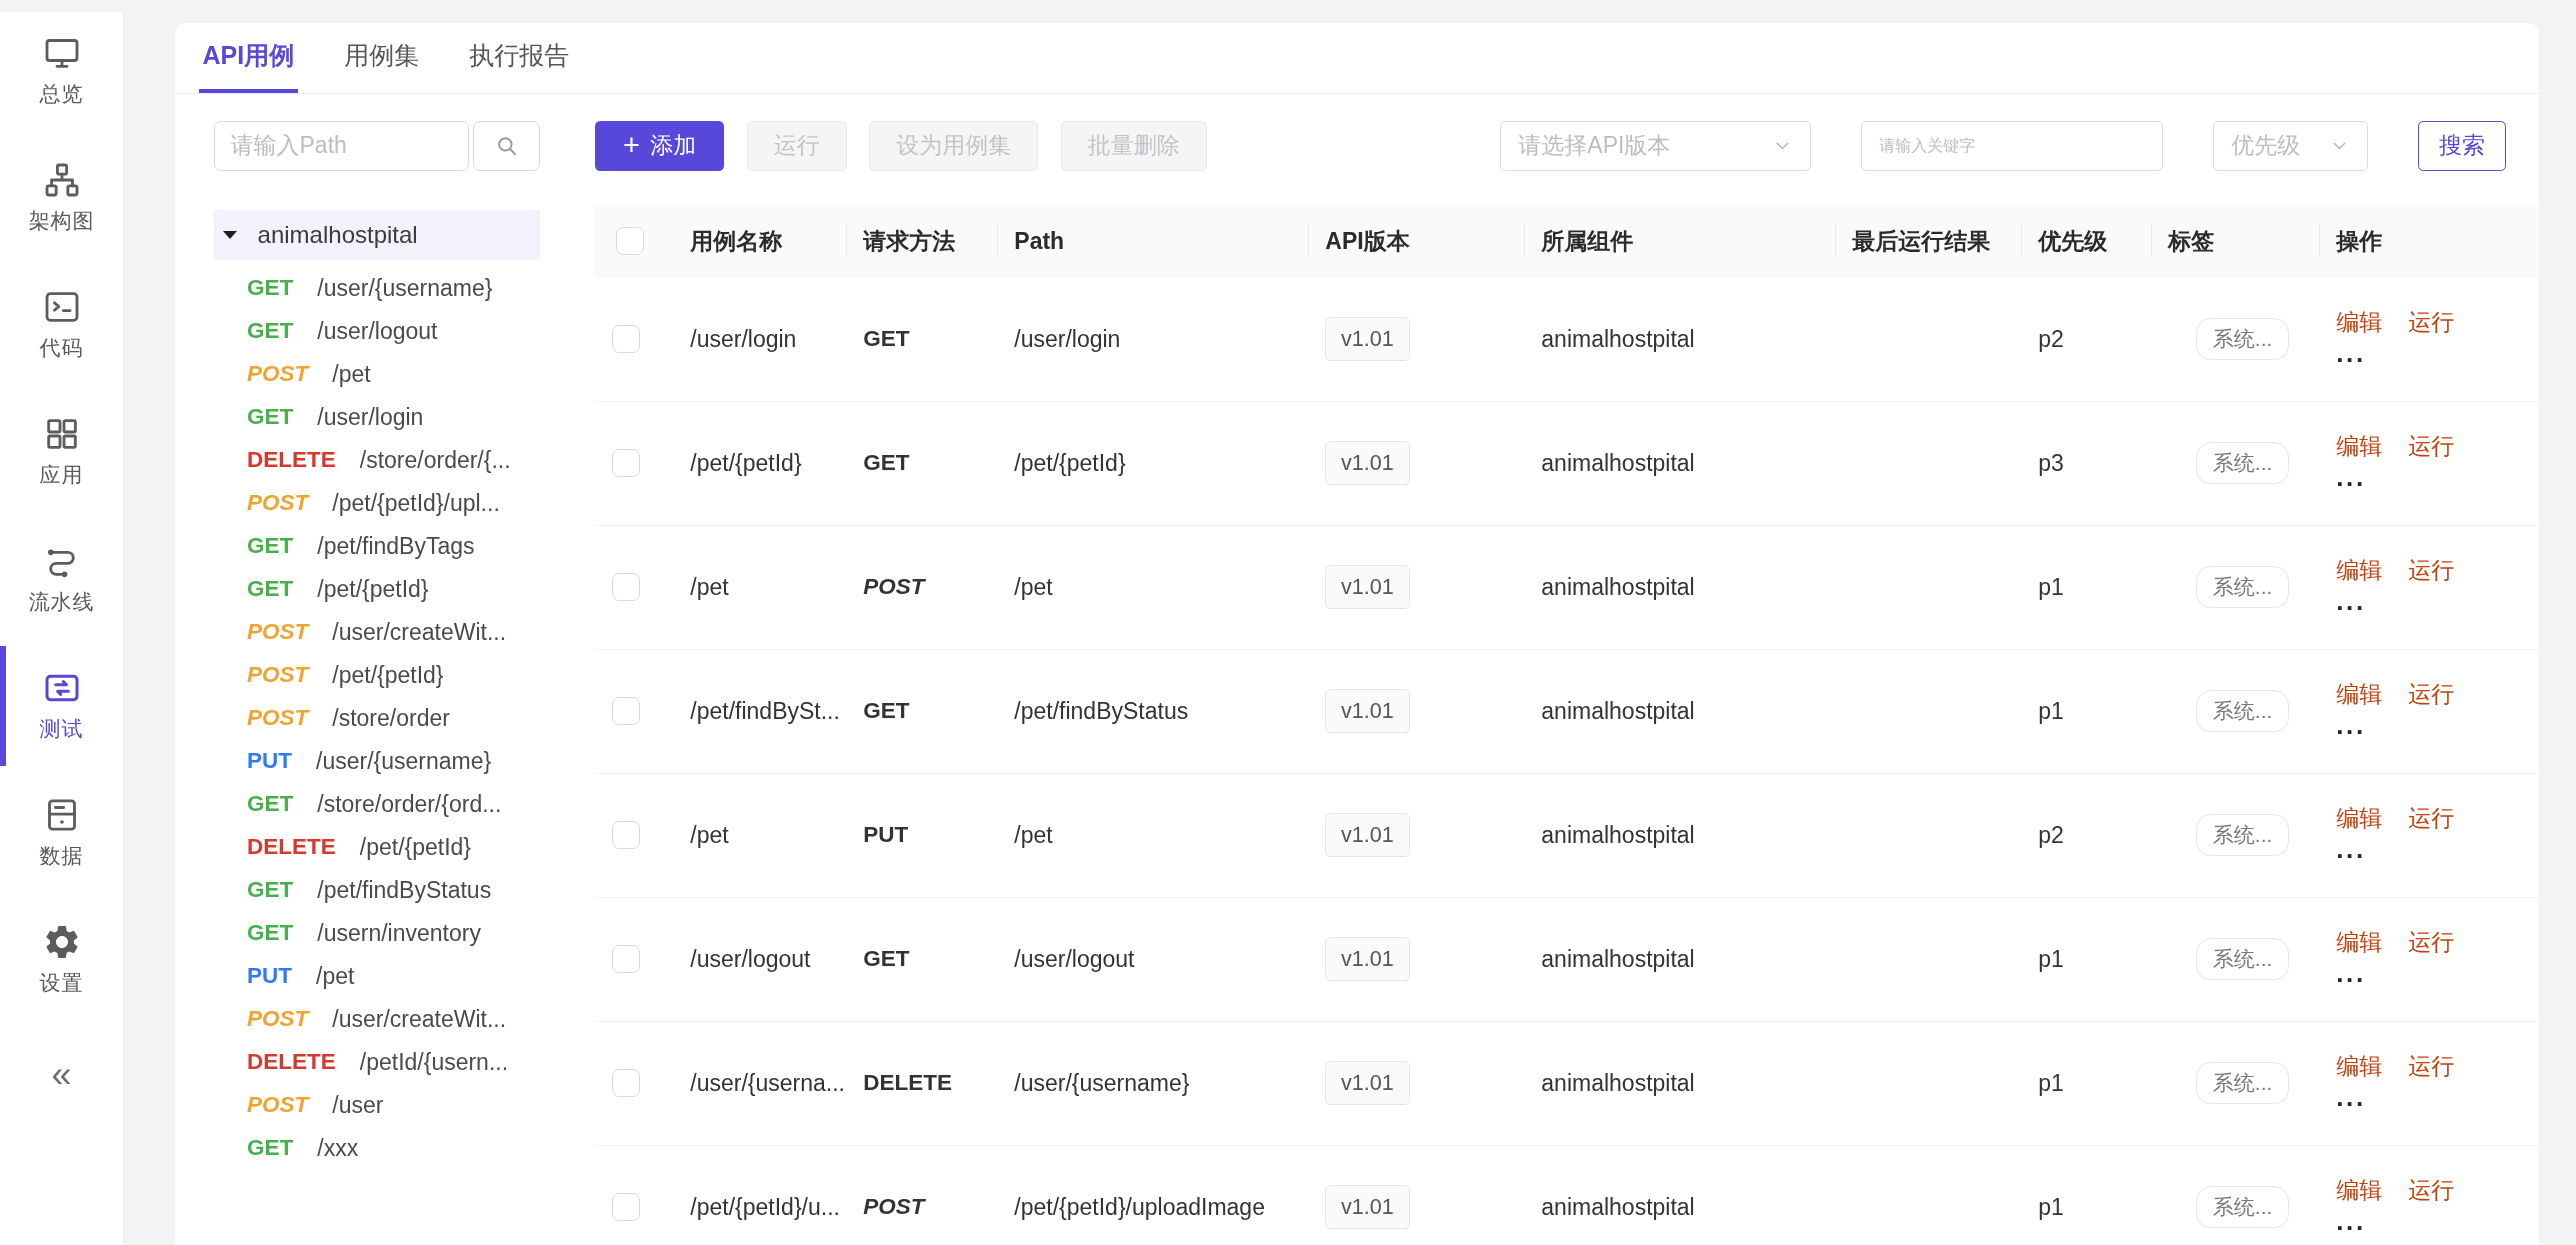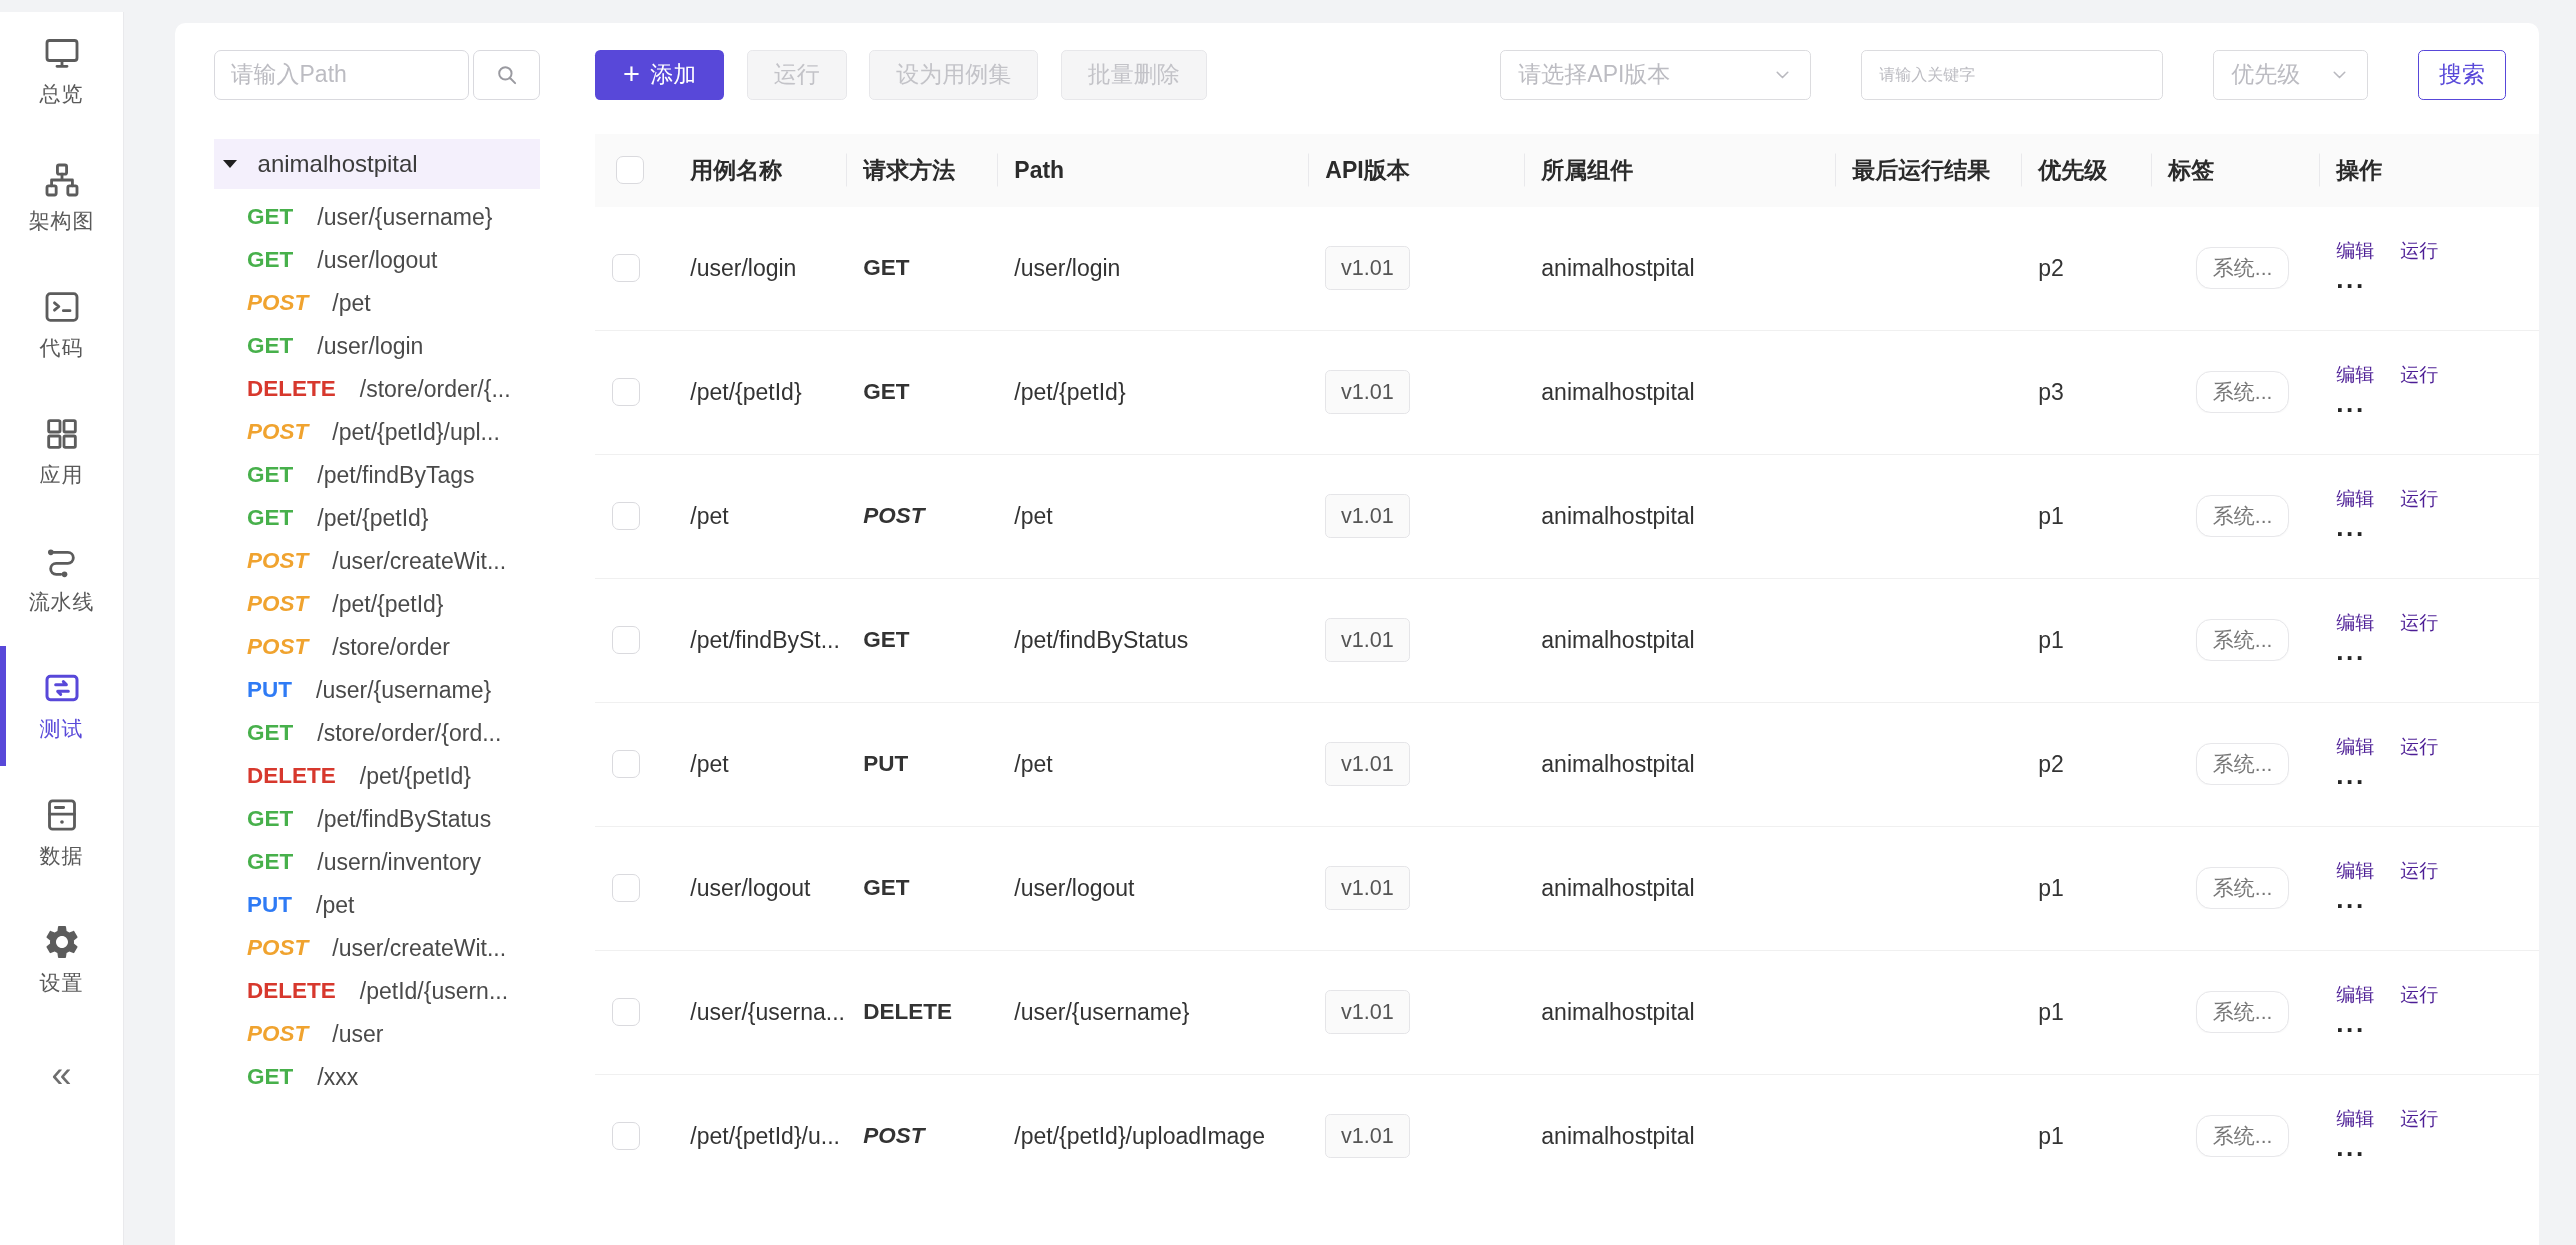--- a/index.html
+++ b/index.html
@@ -83,21 +83,21 @@
   .tbody { overflow:hidden; }
   .table-row { height:124px; border-bottom:0.9px solid #f0f0f0; }
   .td { padding-left:17.3px; font-size:23px; color:#333; white-space:nowrap; overflow:hidden; }
   .td.method-cell { font-size:22.5px; font-weight:700; }
   .version-badge { display:inline-block; padding:7.8px 14.7px; background:#fafafa; border:0.9px solid #e5e5e8;
                    border-radius:5.2px; font-size:21.6px; color:#555; }
   .tag-badge { display:inline-block; padding:6px 15.5px; background:#fff; border:0.9px solid #e7e7ea;
                border-radius:15px; font-size:21px; color:#777; box-shadow:0 0.9px 1.7px rgba(0,0,0,0.03);margin-left:28px; }
   .actions-cell { line-height:1.35; }
   .action-links { display:flex; gap:26px; }
-  .action-link { color:#4c1d95; font-size:19px; cursor:pointer; }
+  .action-link { color:#c2410c; font-size:23px; cursor:pointer; }
   .more-dots { font-size:26px; font-weight:700; color:#262626; letter-spacing:2.6px; cursor:pointer; margin-top:-1.7px; }
 </style>
 </head>
 <body>
 
 <div class="page">
 
   <div class="sidebar">
     <div class="nav-item">
       <svg viewBox="0 0 24 24" fill="none" stroke="#5c5c5c" stroke-width="1.7" stroke-linecap="round" stroke-linejoin="round">
@@ -158,20 +158,25 @@
       <svg viewBox="0 0 24 24">
           <path fill="#5c5c5c" d="M19.14,12.94c0.04-0.3,0.06-0.61,0.06-0.94c0-0.32-0.02-0.64-0.07-0.94l2.03-1.58c0.18-0.14,0.23-0.41,0.12-0.61 l-1.92-3.32c-0.12-0.22-0.37-0.29-0.59-0.22l-2.39,0.96c-0.5-0.38-1.03-0.7-1.62-0.94L14.4,2.81c-0.04-0.24-0.24-0.41-0.48-0.41 h-3.84c-0.24,0-0.43,0.17-0.47,0.41L9.25,5.35C8.66,5.59,8.12,5.92,7.63,6.29L5.24,5.33c-0.22-0.08-0.47,0-0.59,0.22L2.74,8.87 C2.62,9.08,2.66,9.34,2.86,9.48l2.03,1.58C4.84,11.36,4.8,11.69,4.8,12s0.02,0.64,0.07,0.94l-2.03,1.58 c-0.18,0.14-0.23,0.41-0.12,0.61l1.92,3.32c0.12,0.22,0.37,0.29,0.59,0.22l2.39-0.96c0.5,0.38,1.03,0.7,1.62,0.94l0.36,2.54 c0.05,0.24,0.24,0.41,0.48,0.41h3.84c0.24,0,0.44-0.17,0.47-0.41l0.36-2.54c0.59-0.24,1.13-0.56,1.62-0.94l2.39,0.96 c0.22,0.08,0.47,0,0.59-0.22l1.92-3.32c0.12-0.22,0.07-0.47-0.12-0.61L19.14,12.94z M12,15.6c-1.98,0-3.6-1.62-3.6-3.6 s1.62-3.6,3.6-3.6s3.6,1.62,3.6,3.6S13.98,15.6,12,15.6z"></path>
         </svg>
       <span class="nav-label">设置</span>
     </div>
     <div class="collapse-item">«</div>
   </div>
 
   <div class="main-card">
 
+    <div class="tabs-row">
+      <div class="tab active">API用例</div>
+      <div class="tab">用例集</div>
+      <div class="tab">执行报告</div>
+    </div>
 
     <div class="content">
 
       <div class="left-panel">
         <div class="search-row">
           <input class="path-input" type="text" placeholder="请输入Path" style="">
           <button class="search-icon-btn">
             <svg width="26" height="26" viewBox="0 0 24 24" fill="none" stroke="#9a9aa0" stroke-width="1.8" stroke-linecap="round">
                 <circle cx="10.5" cy="10.5" r="5.7"></circle>
                 <path d="M14.8 14.8L19.5 19.5"></path>

